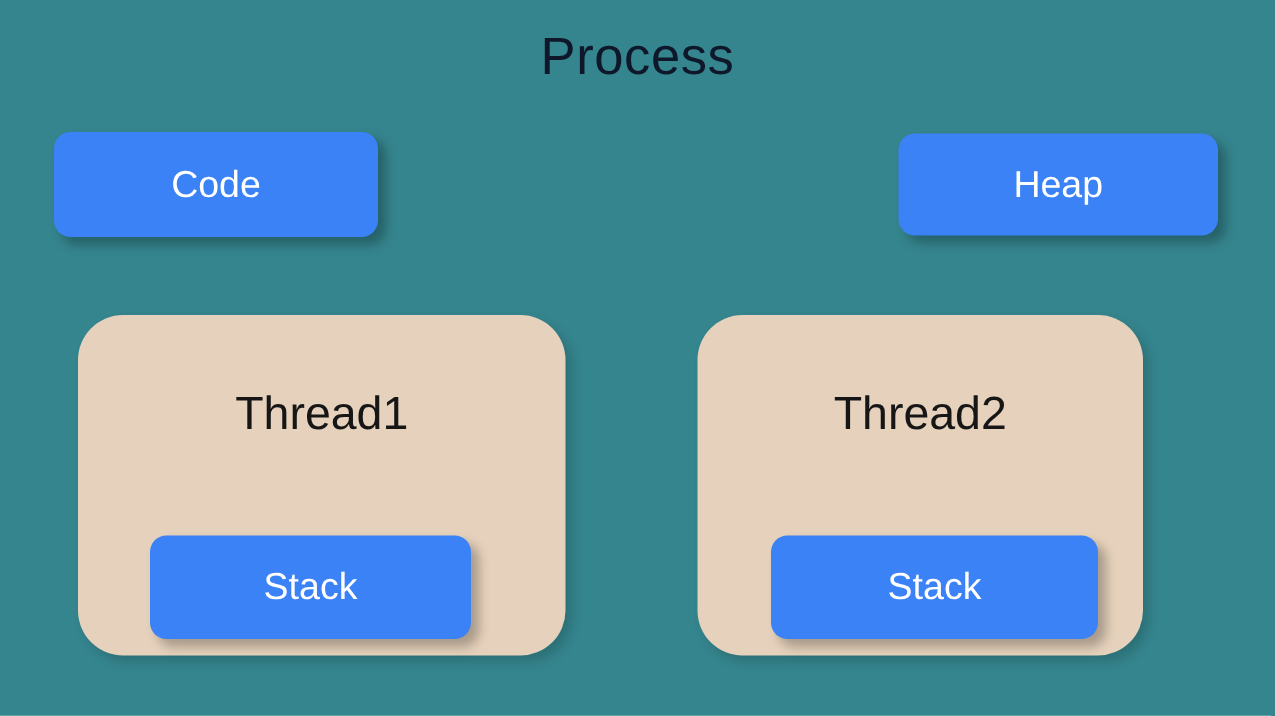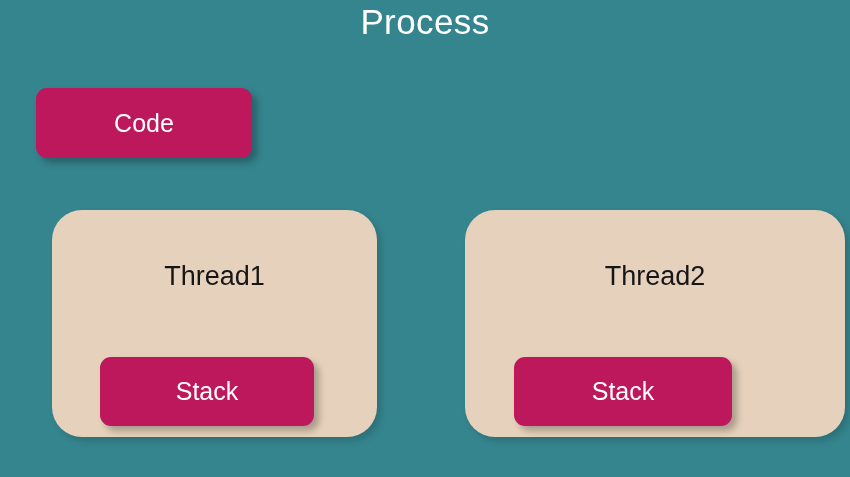--- a/index.html
+++ b/index.html
@@ -19,42 +19,42 @@
     width: 850px;
     height: 477px;
     background: #35858e;
     overflow: hidden;
   }
 
   
   .process-title {
     position: absolute;
     left: 0;
-    top: 0;
+    top: 16px;
     width: 850px;
     text-align: center;
-    color: #ffffff;
+    color: #0f172a;
     font-size: 35px;
     font-weight: 300;
     letter-spacing: 0.4px;
     line-height: 44px;
     font-family: "Liberation Sans", "DejaVu Sans", sans-serif;
   }
 
   
   .box {
     position: absolute;
     box-sizing: border-box;
     display: flex;
     align-items: center;
     justify-content: center;
   }
 
   .gold-box {
-    background: #be185d;
+    background: #3b82f6;
     border-radius: 11px;
     box-shadow: 5px 5px 7px rgba(0, 0, 0, 0.27);
   }
 
   .gold-box > .box-label {
     color: #ffffff;
     font-size: 25px;
     font-weight: 300;
     line-height: 1;
     white-space: nowrap;
@@ -89,32 +89,32 @@
   }
   .thread-1 {
     left: 52px;
     top: 210px;
     width: 325px;
     height: 227px;
   }
   .thread-2 {
     left: 465px;
     top: 210px;
-    width: 380px;
+    width: 297px;
     height: 227px;
   }
 
   .thread-label {
     position: absolute;
     left: 0;
     top: 50px;
     width: 100%;
     text-align: center;
     color: #161616;
-    font-size: 27px;
+    font-size: 31px;
     font-weight: 300;
     line-height: 32px;
     white-space: nowrap;
   }
 
   
   .stack-box {
     position: absolute;
     top: 113px;
     height: 69px;
@@ -140,20 +140,23 @@
 
 <div id="canvas">
 
   <div class="process-title">Process</div>
 
   <div class="box gold-box seg-code">
     <span class="box-label">Code</span>
   </div>
 
 
+  <div class="box gold-box seg-heap">
+    <span class="box-label">Heap</span>
+  </div>
 
   <div class="box thread-box thread-1">
     <div class="thread-label">Thread1</div>
     <div class="stack-box gold-box stack-1">
       <span class="box-label">Stack</span>
     </div>
   </div>
 
   <div class="box thread-box thread-2">
     <div class="thread-label">Thread2</div>

